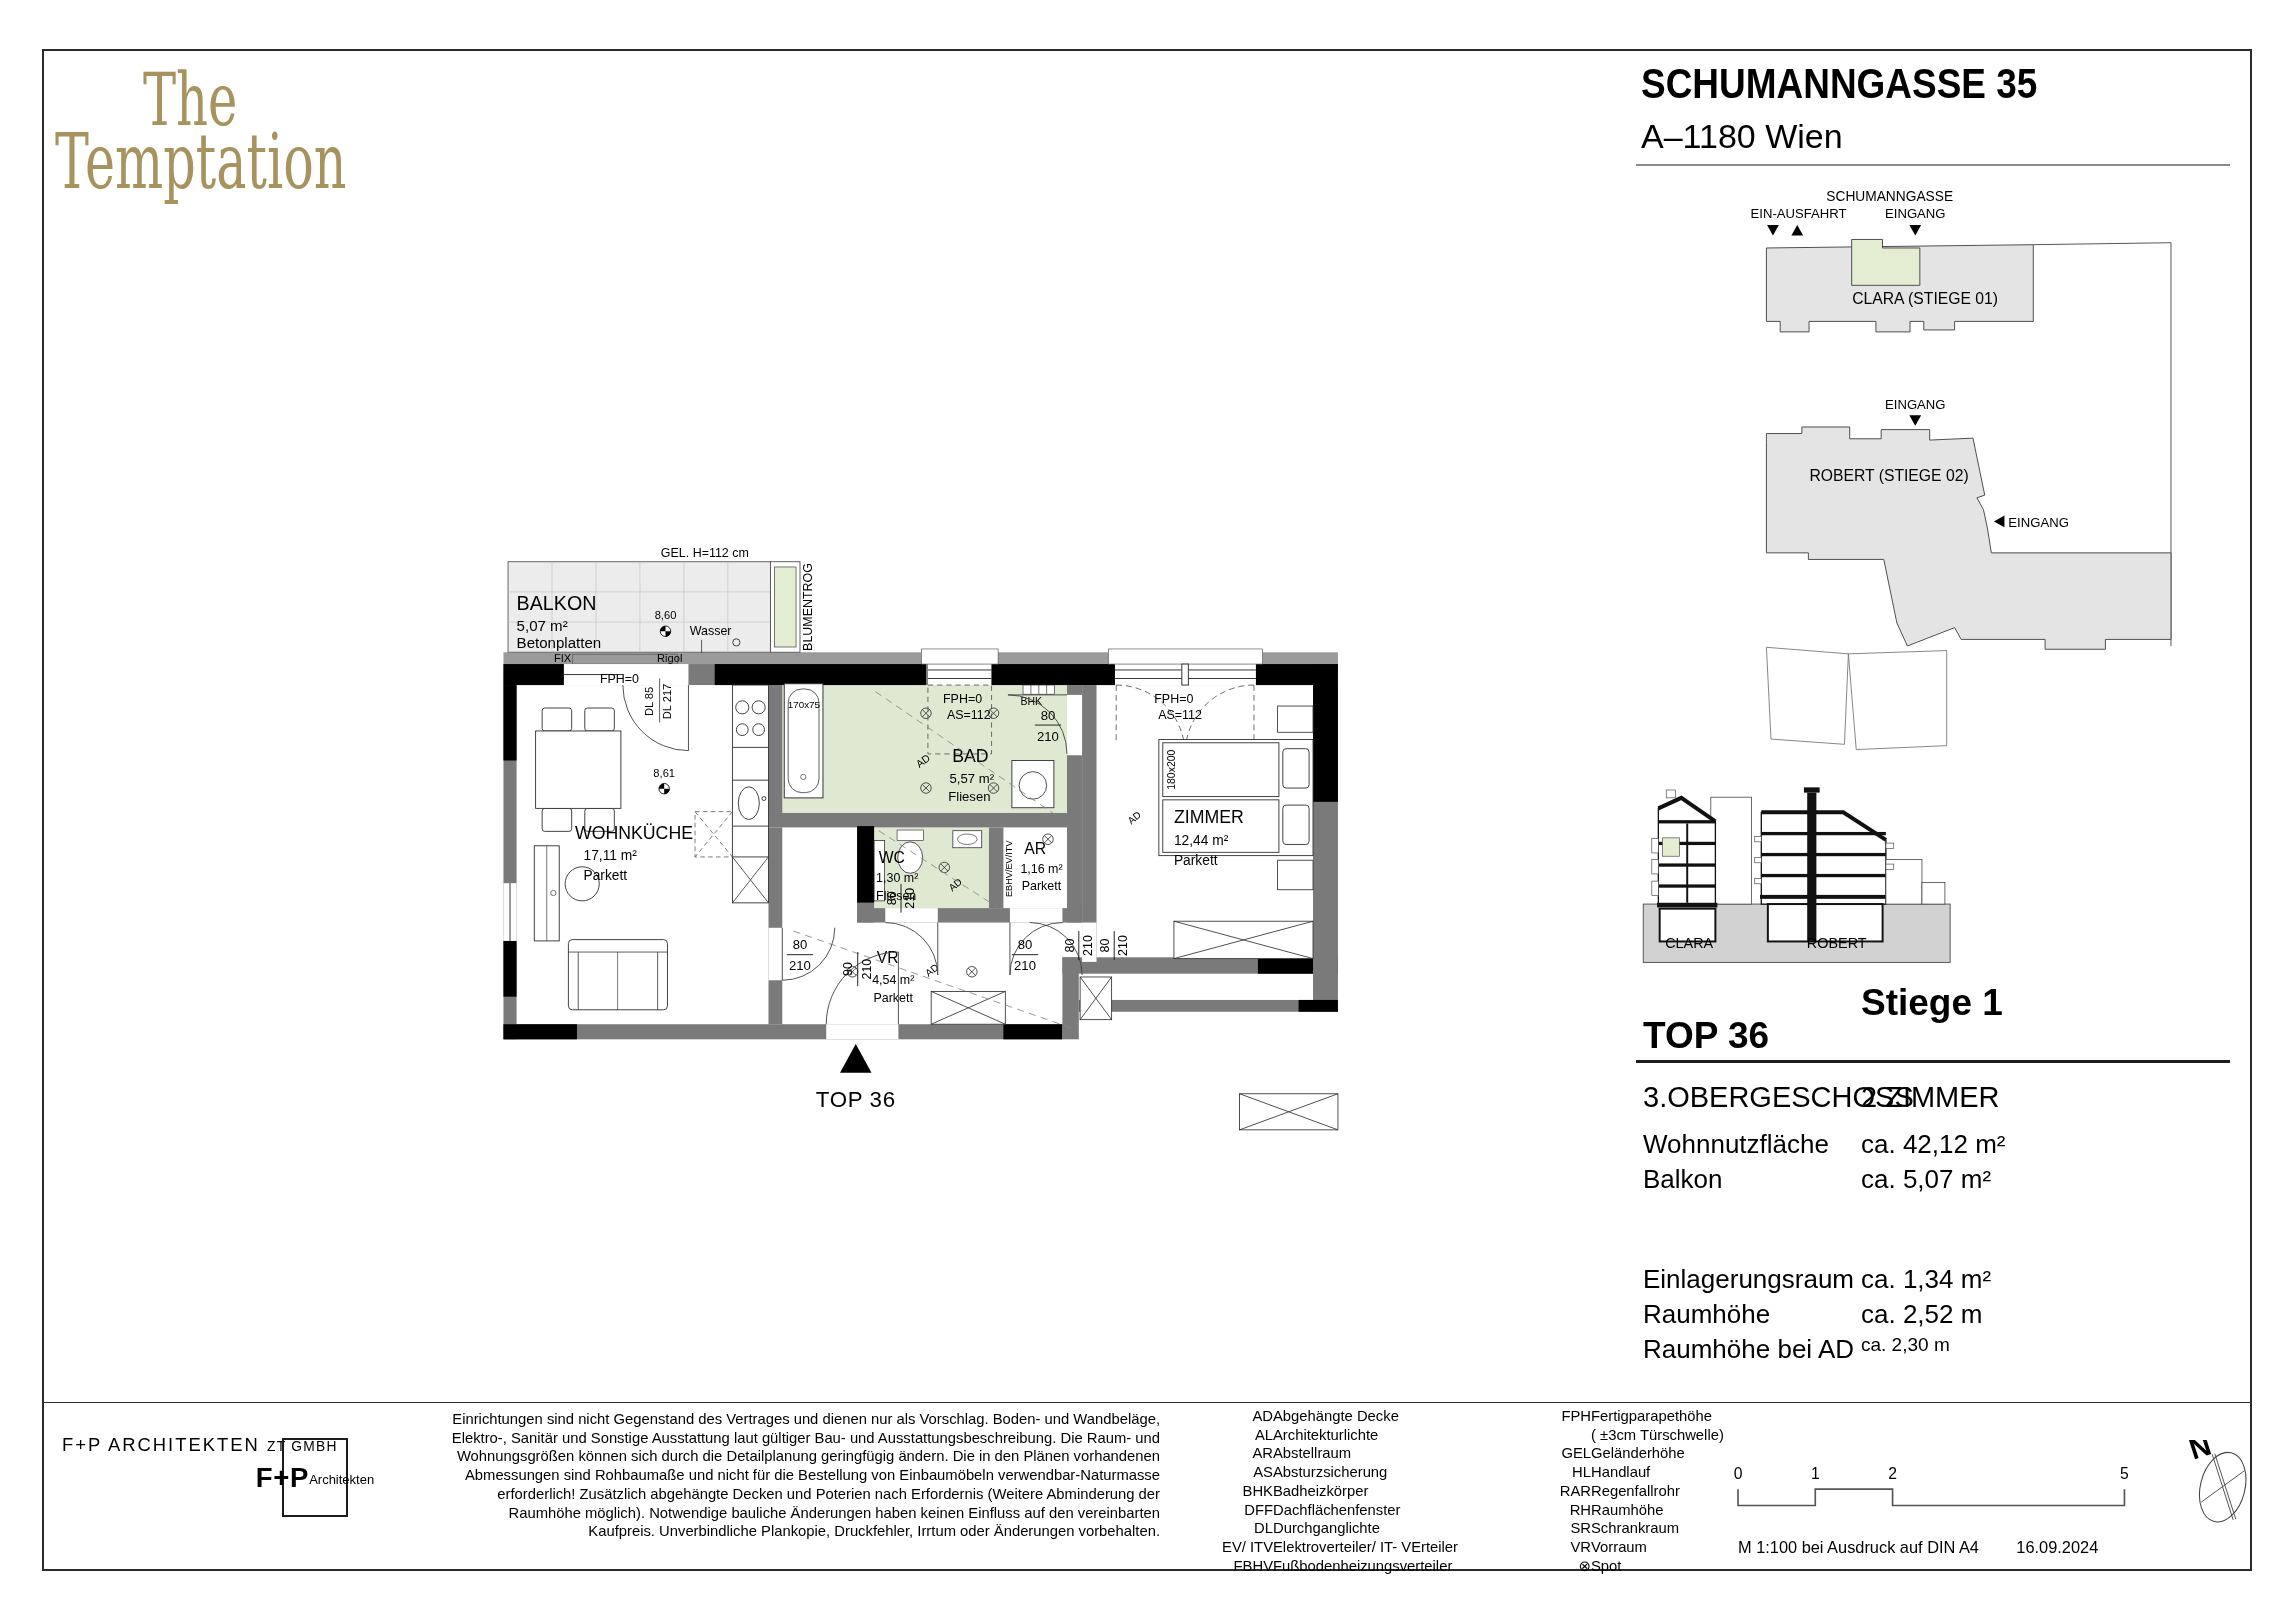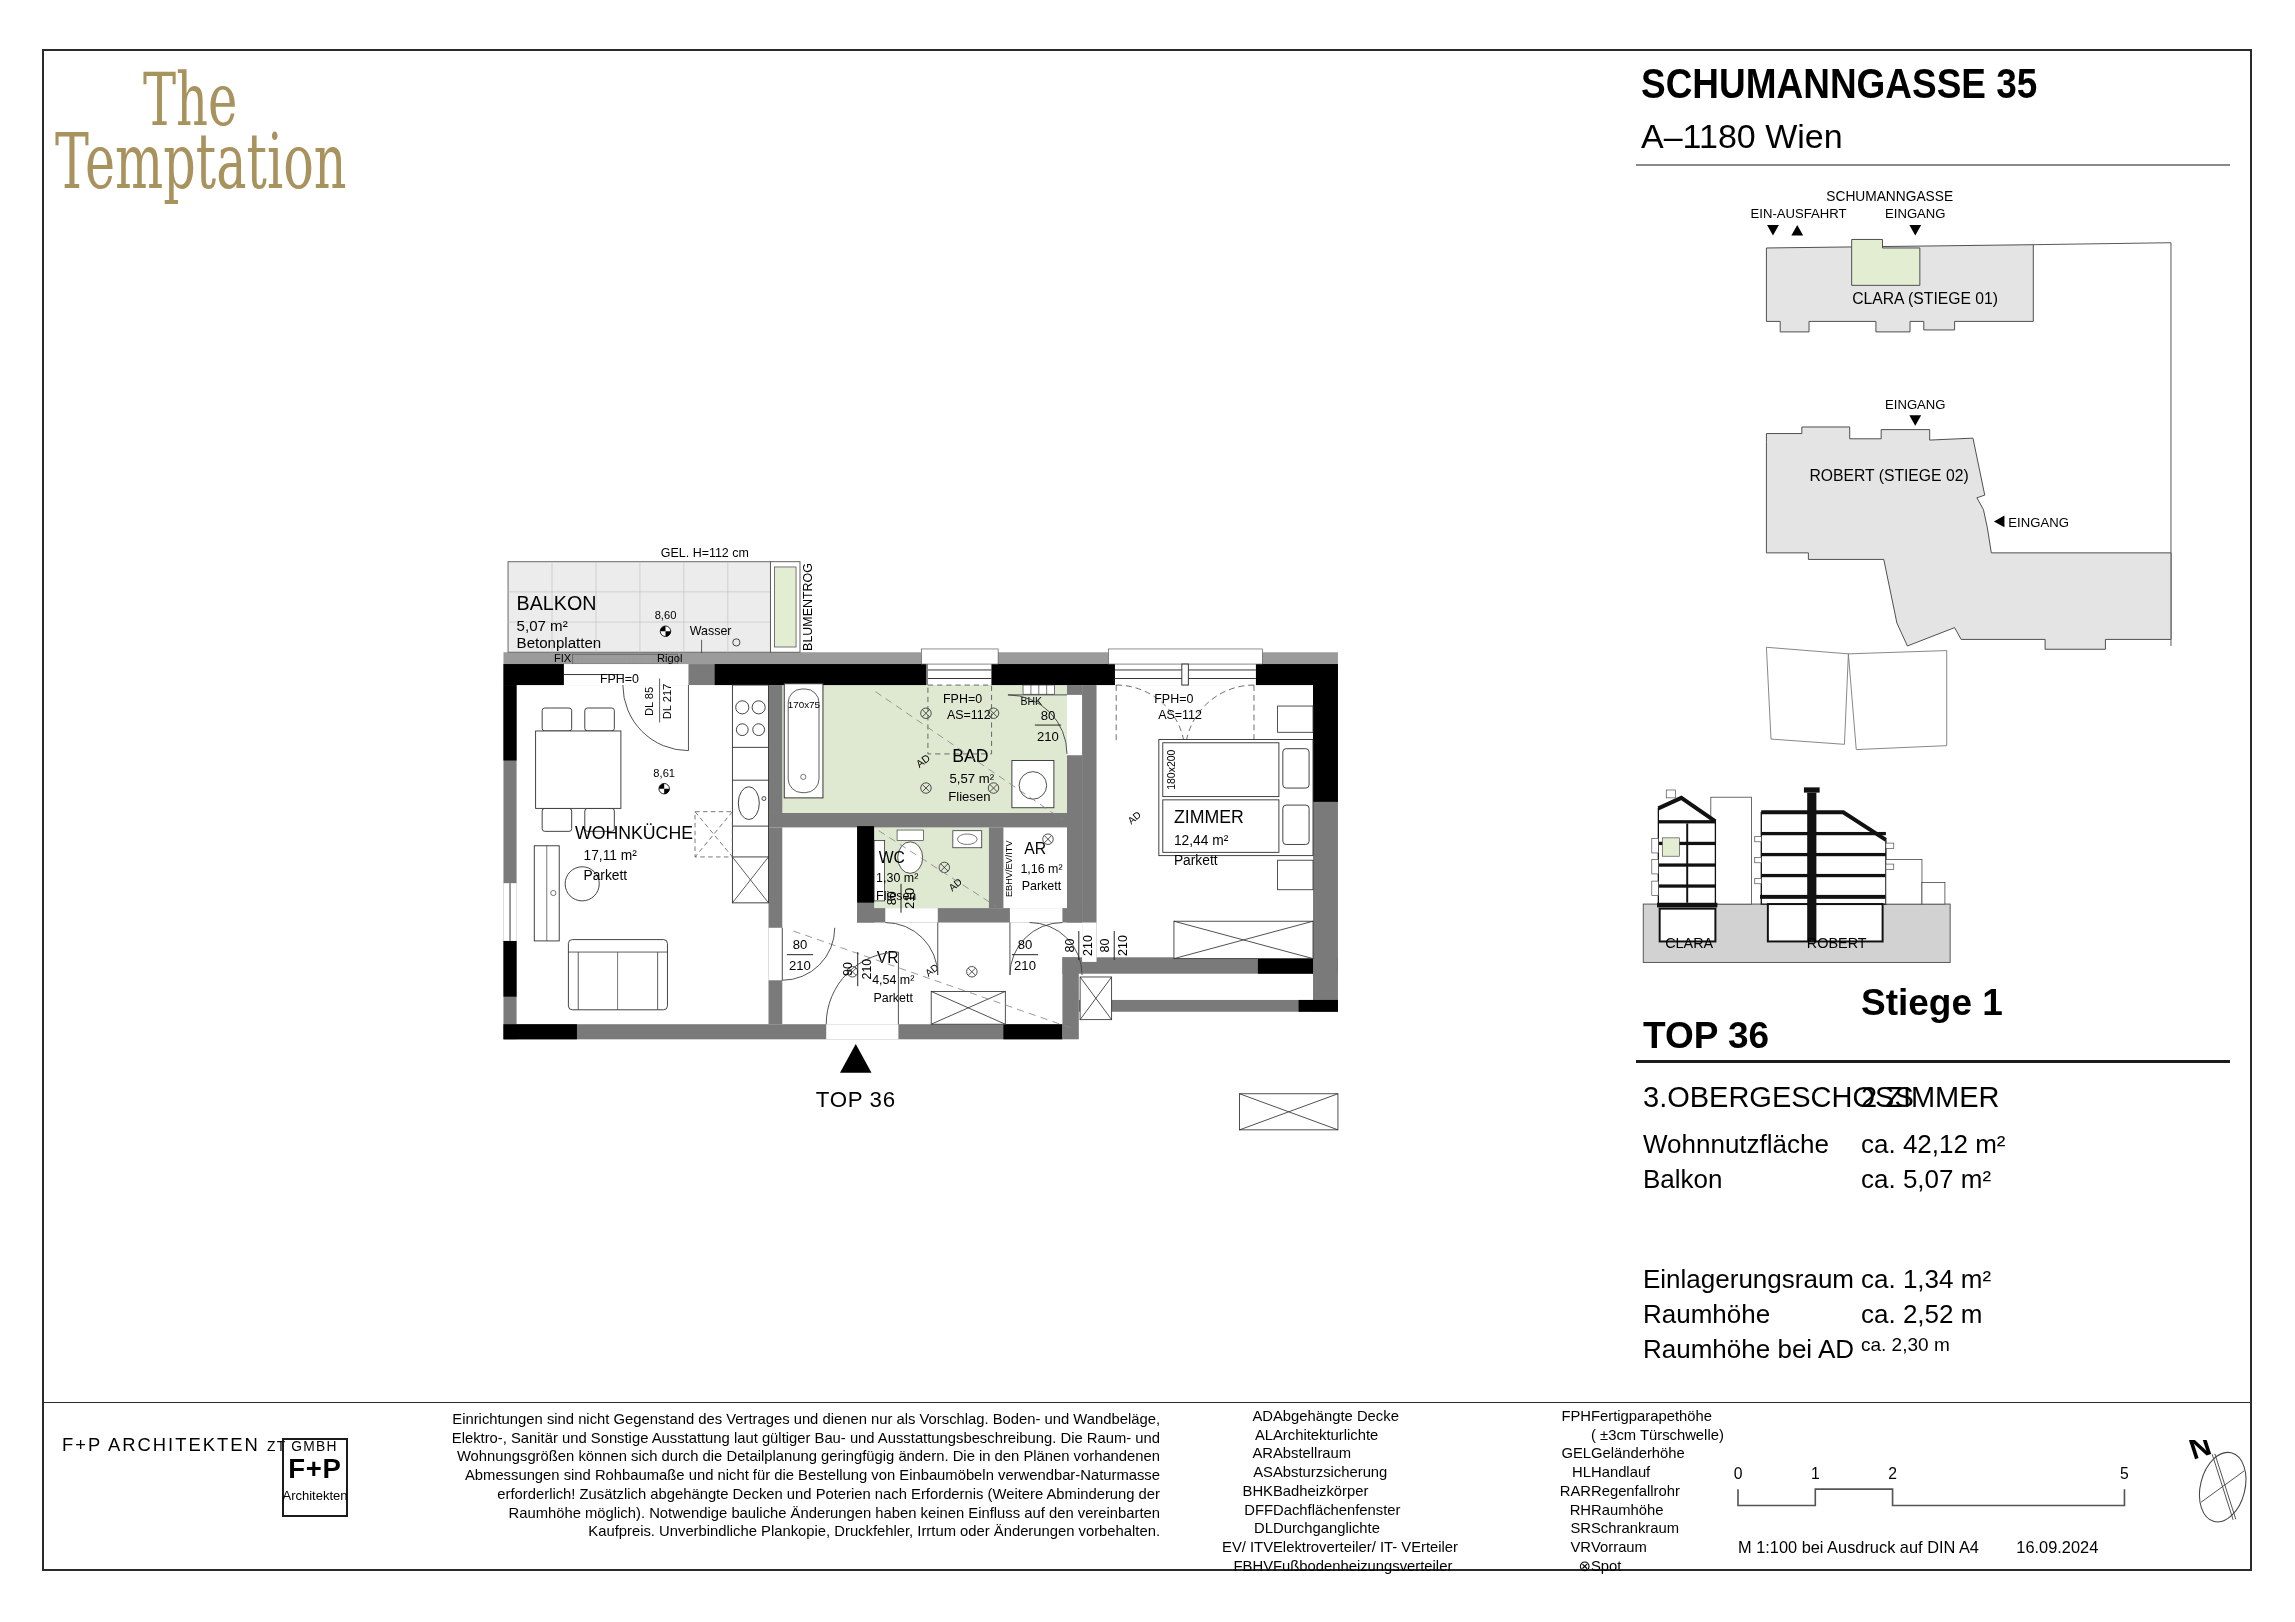--- a/index.html
+++ b/index.html
@@ -28,21 +28,21 @@
   .r1l{left:1643px;top:1129px;font-size:26px;}  .r1v{left:1861px;top:1129px;font-size:26px;}
   .r2l{left:1643px;top:1164px;font-size:26px;}  .r2v{left:1861px;top:1164px;font-size:26px;}
   .r3l{left:1643px;top:1264px;font-size:26px;}  .r3v{left:1861px;top:1264px;font-size:26px;}
   .r4l{left:1643px;top:1299px;font-size:26px;}  .r4v{left:1861px;top:1299px;font-size:26px;}
   .r5l{left:1643px;top:1334px;font-size:26px;}  .r5v{left:1861px;top:1334px;font-size:19px;}
   
   .firm-name{left:62px;top:1434px;font-size:18.4px;letter-spacing:2px;white-space:nowrap;}
   .firm-suffix{font-size:13.8px;letter-spacing:1.3px;}
   .firm-addr{left:62px;top:1473px;font-size:13.8px;letter-spacing:0.7px;line-height:19px;white-space:nowrap;}
   .fp-box{left:282px;top:1438px;width:66px;height:79px;border:2.6px solid #1b1b1b;box-sizing:border-box;
-          display:flex;flex-direction:column;align-items:center;justify-content:center;}
+          display:flex;align-items:center;justify-content:center;}
   .fp-top{font-size:27.5px;font-weight:700;letter-spacing:0.7px;}
   .fp-bot{font-size:13px;margin-top:3px;}
   .disclaimer{left:448px;top:1410px;width:712px;font-size:14.8px;line-height:18.7px;}
   .legend{font-size:14.8px;line-height:18.7px;}
   .leg-row{display:flex;}
   .leg1{left:1181px;top:1407px;}
   .leg2{left:1502px;top:1407px;}
   .leg1 .abbr{width:92px;flex:none;}
   .leg2 .abbr{width:89px;flex:none;}
   .scalebar-svg{left:1718px;top:1440px;}

